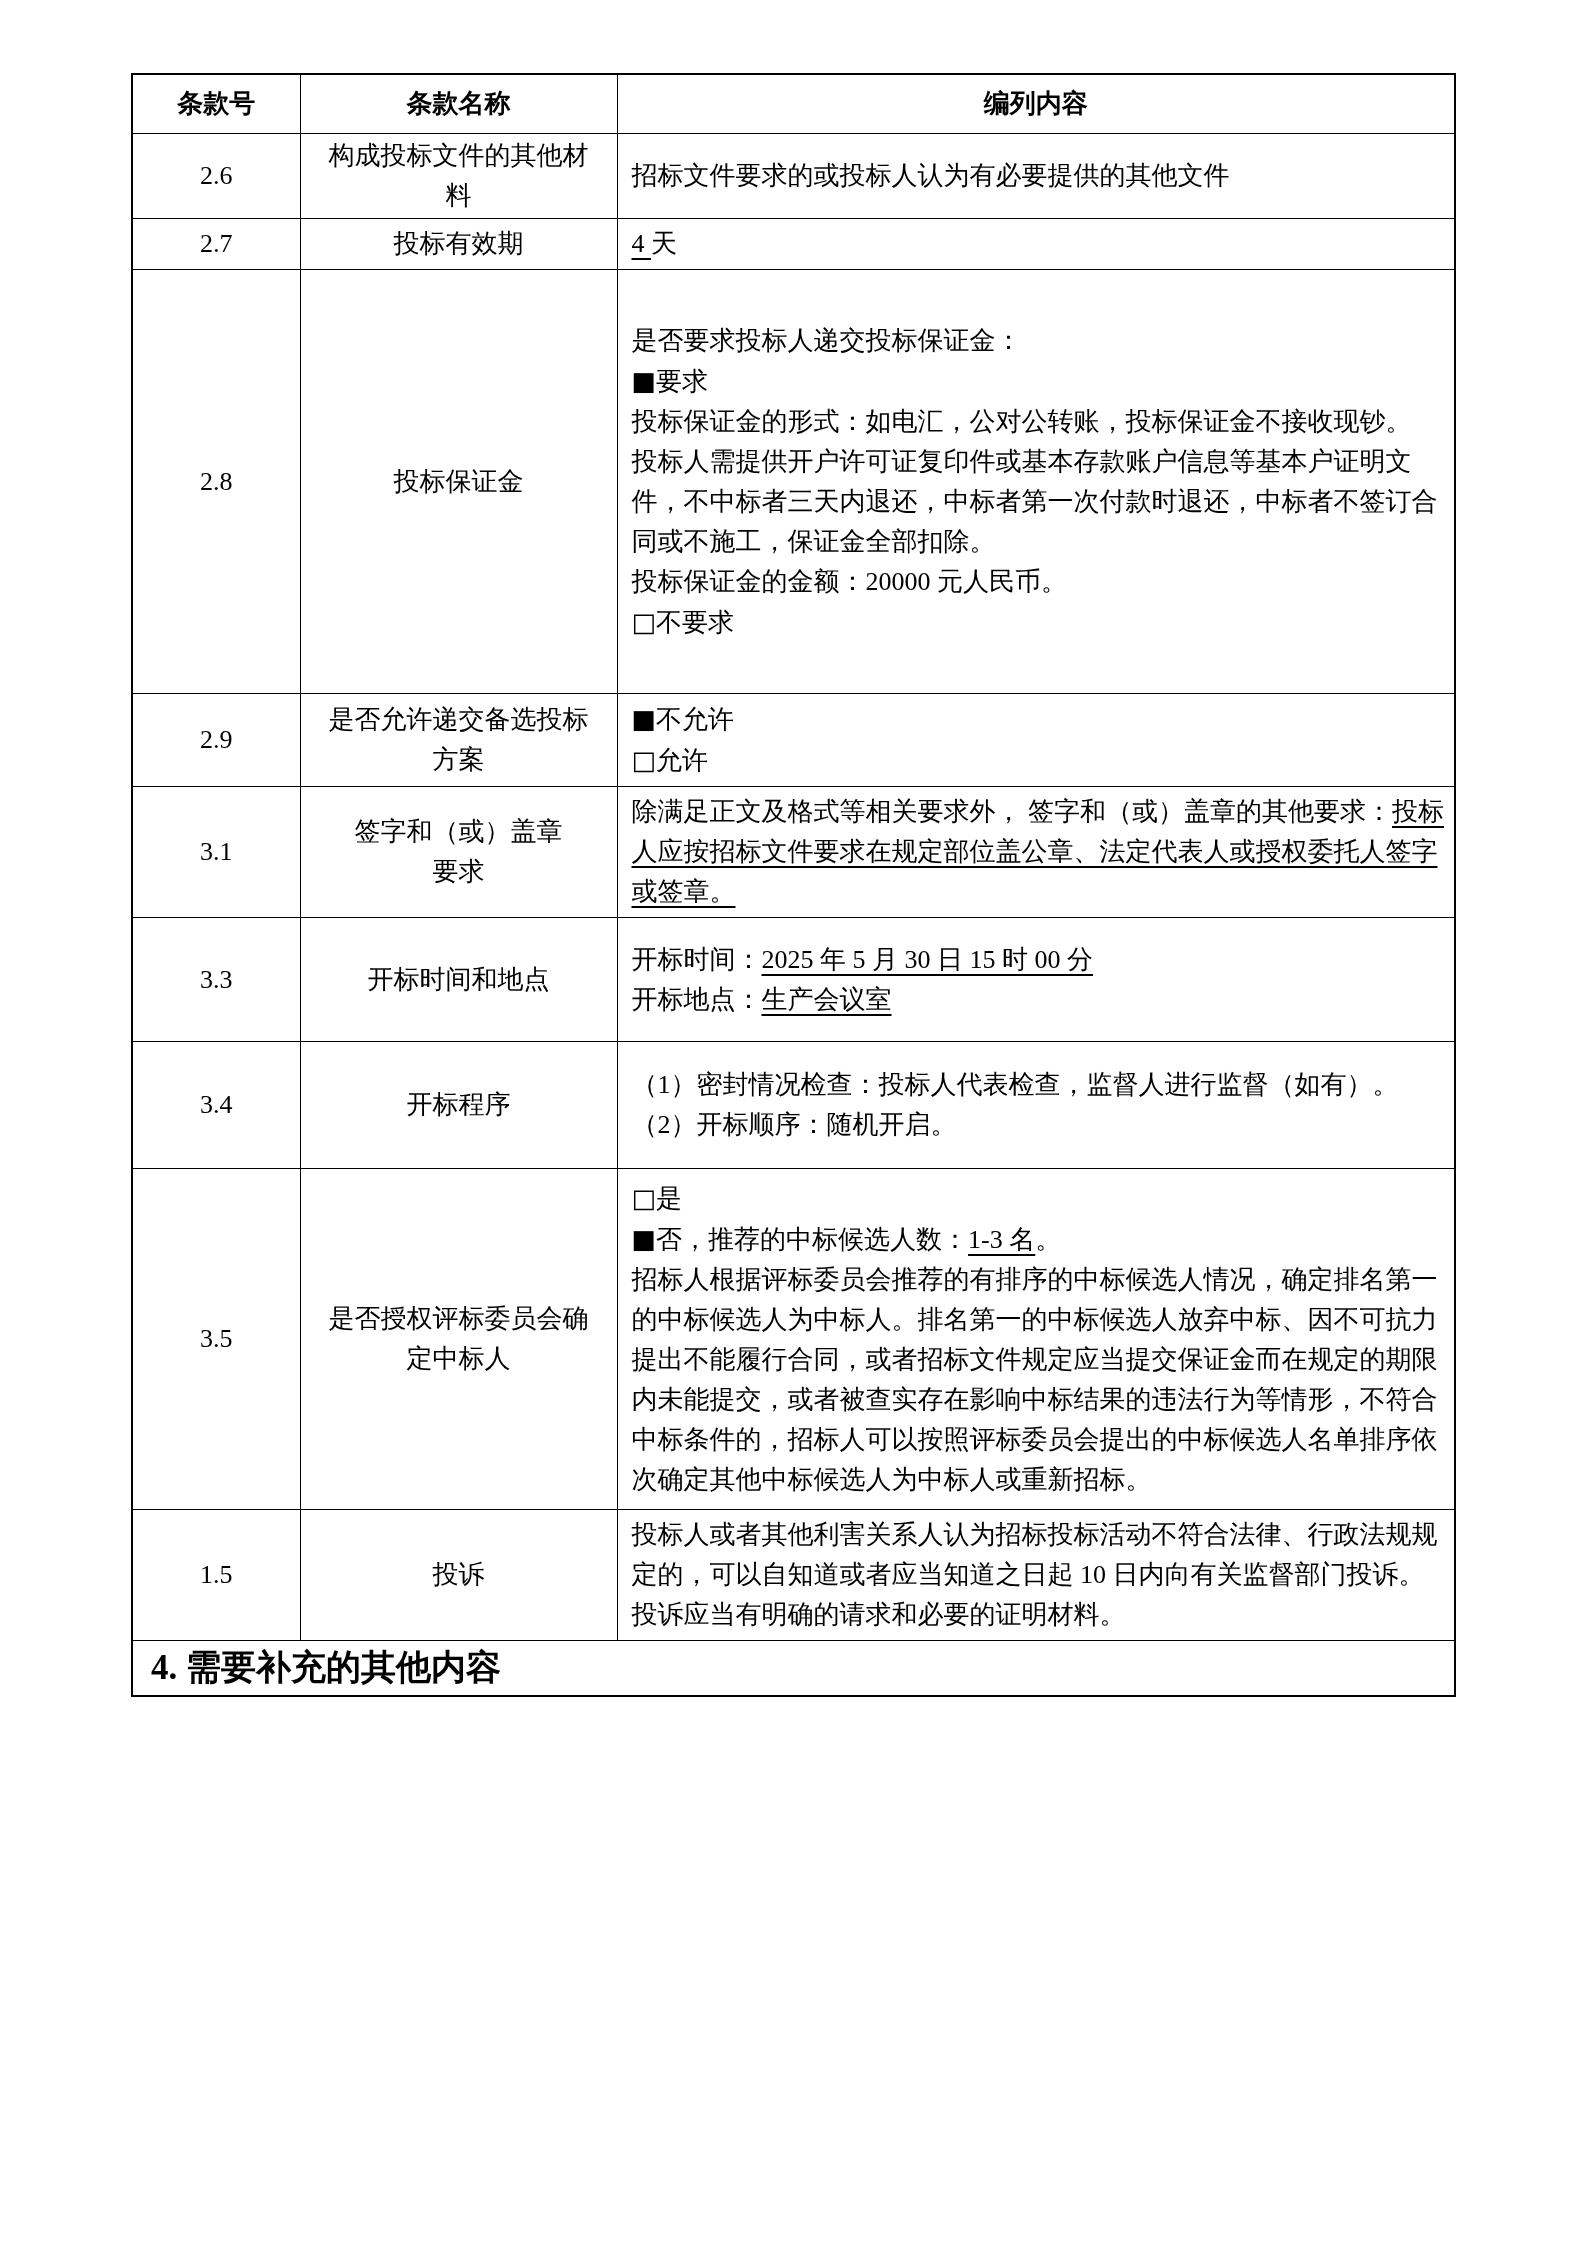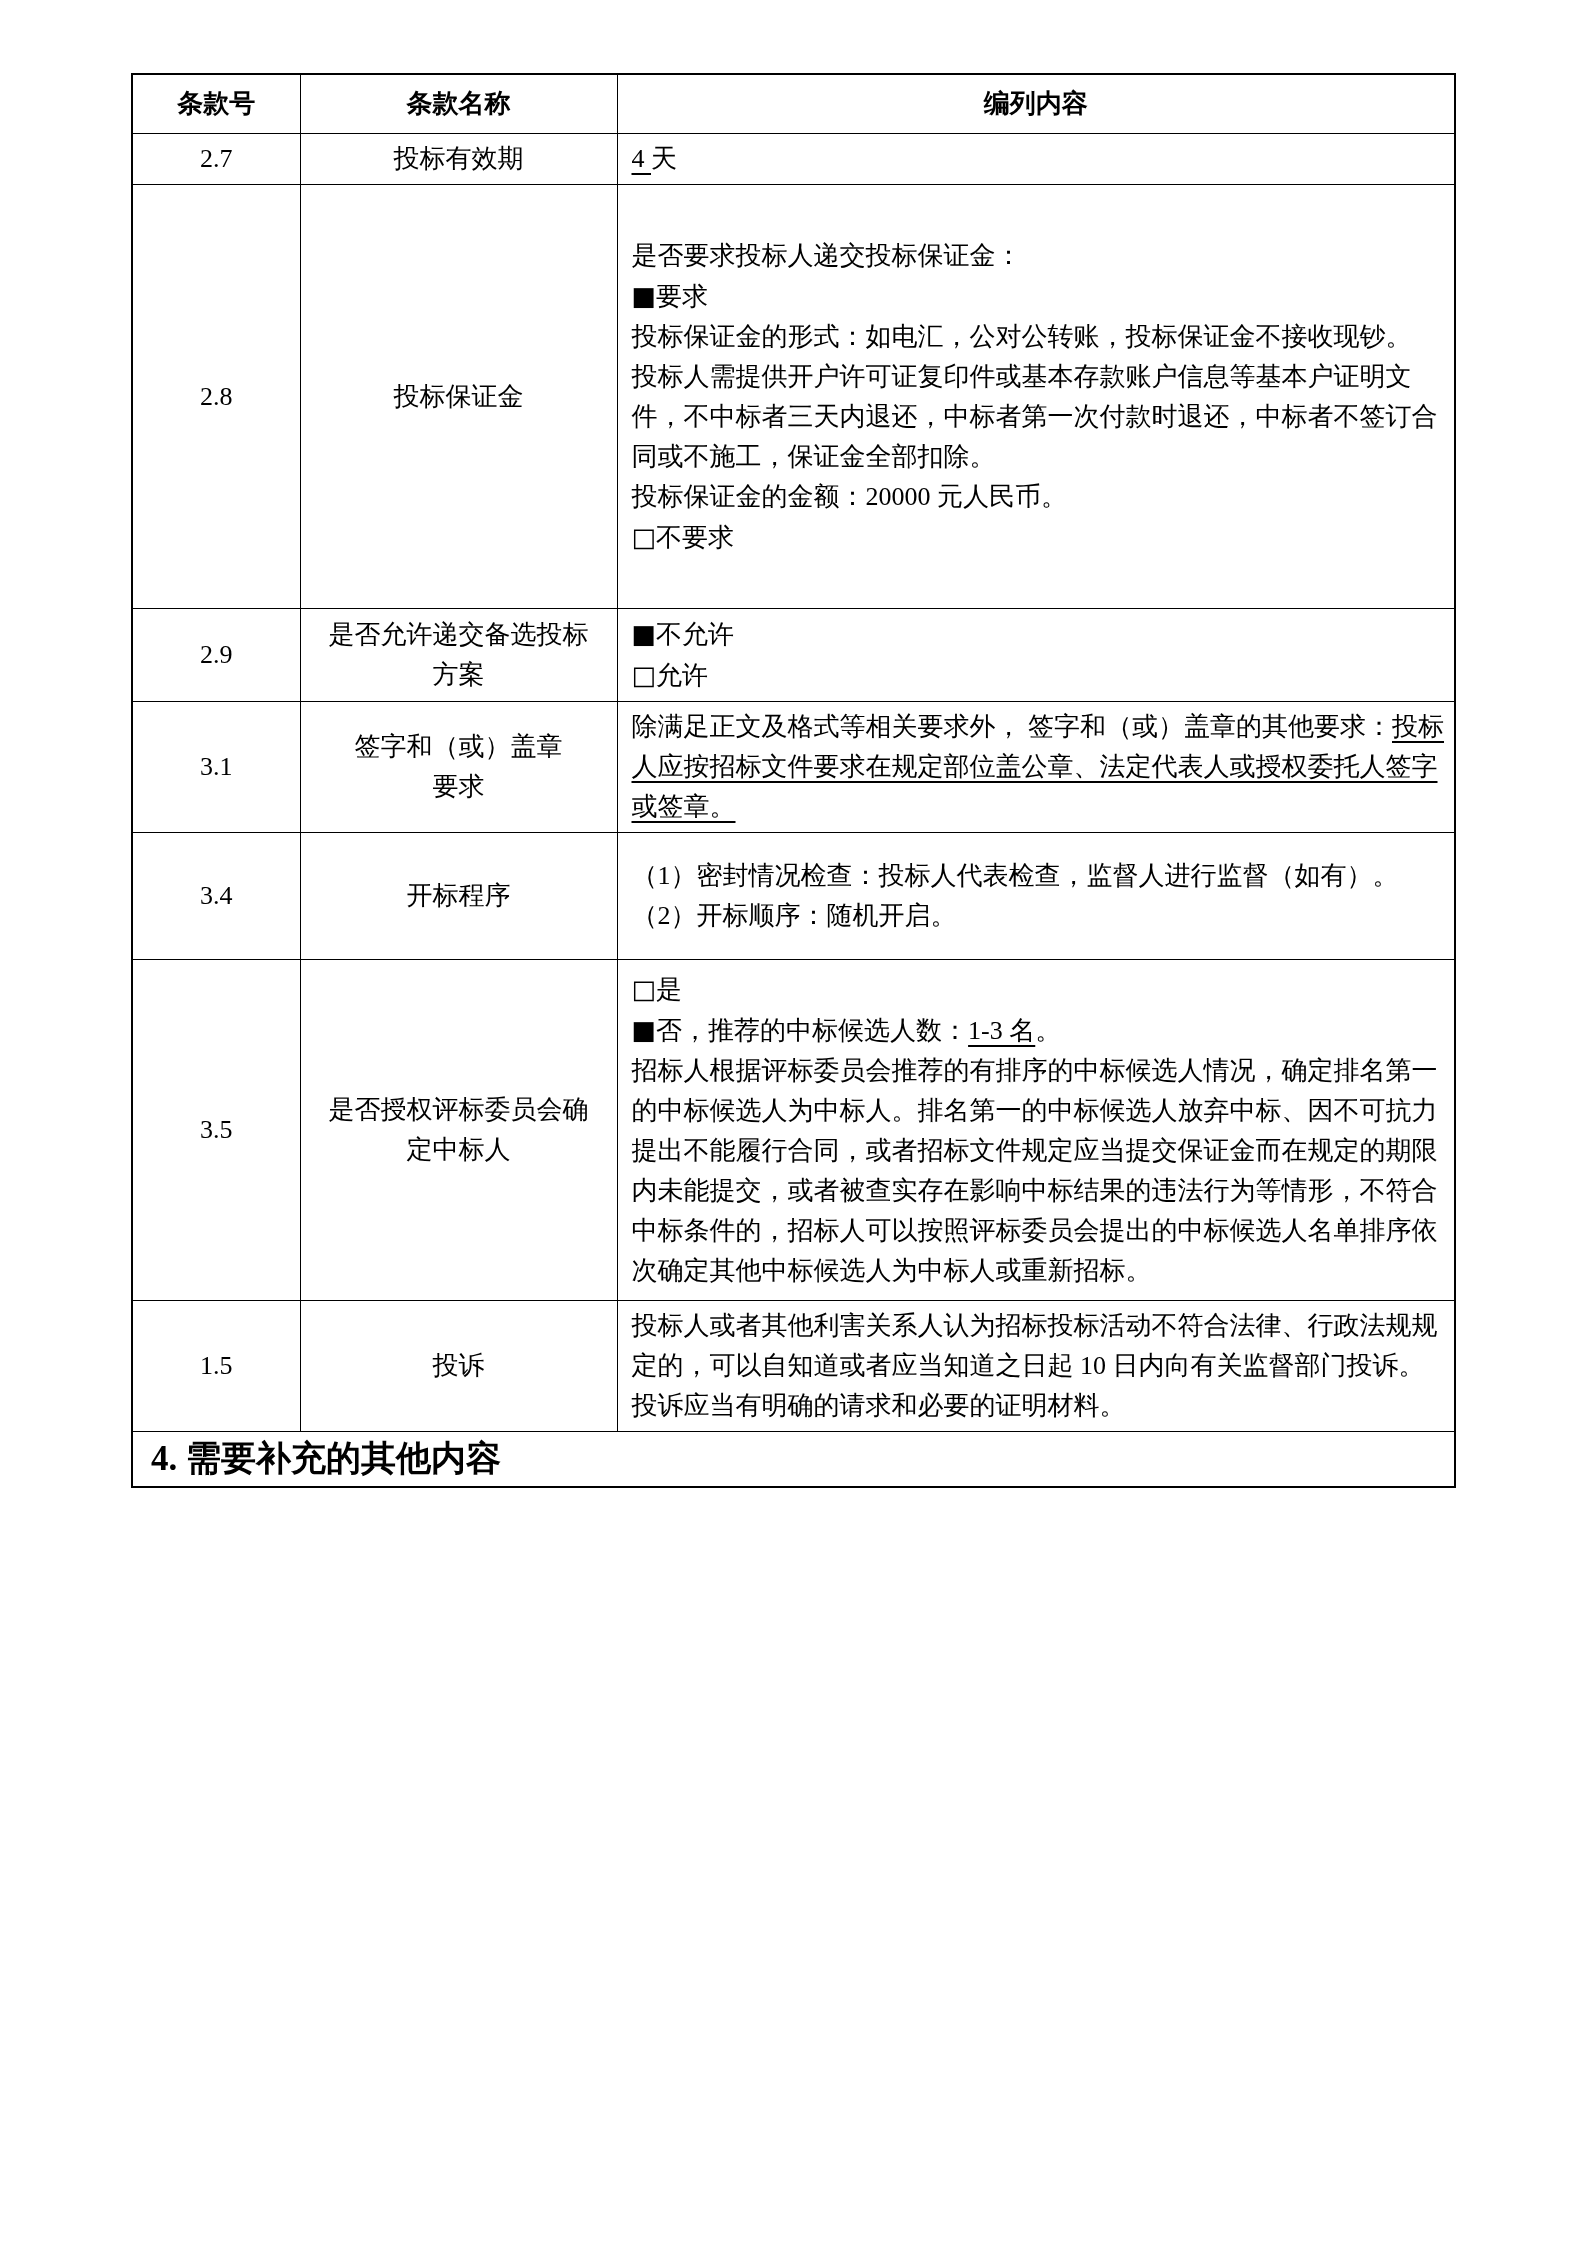--- a/index.html
+++ b/index.html
@@ -94,20 +94,28 @@
       <col class="col-content">
     </colgroup>
     <thead>
       <tr>
         <th class="hdr">条款号</th>
         <th class="hdr">条款名称</th>
         <th class="hdr">编列内容</th>
       </tr>
     </thead>
     <tbody>
+        <tr style="height: 85px;">
+          <td class="c-no">2.6</td>
+          <td class="c-name">构成投标文件的其他材
+料</td>
+          <td class="c-content">
+            <div class="para"><span>招标文件要求的或投标人认为有必要提供的其他文件</span></div>
+          </td>
+        </tr>
         <tr style="height: 50px; border-radius: 11px;">
           <td class="c-no">2.7</td>
           <td class="c-name">投标有效期</td>
           <td class="c-content">
             <div class="para"><span class="u">4 </span><span>天</span></div>
           </td>
         </tr>
         <tr style="height: 424px;">
           <td class="c-no">2.8</td>
           <td class="c-name">投标保证金</td>
@@ -128,20 +136,28 @@
             <div class="para"><span class="cb">■</span><span>不允许</span></div>
             <div class="para"><span class="cb">□</span><span>允许</span></div>
           </td>
         </tr>
         <tr style="height: 118px;">
           <td class="c-no">3.1</td>
           <td class="c-name">签字和（或）盖章
 要求</td>
           <td class="c-content">
             <div class="para"><span>除满足正文及格式等相关要求外， 签字和（或）盖章的其他要求：</span><span class="u">投标人应按招标文件要求在规定部位盖公章、法定代表人或授权委托人签字或签章。</span></div>
+          </td>
+        </tr>
+        <tr style="height: 124px;">
+          <td class="c-no">3.3</td>
+          <td class="c-name">开标时间和地点</td>
+          <td class="c-content">
+            <div class="para"><span>开标时间：</span><span class="u">2025 年 5 月 30 日 15 时 00 分</span></div>
+            <div class="para"><span>开标地点：</span><span class="u">生产会议室</span></div>
           </td>
         </tr>
         <tr style="height: 127px;">
           <td class="c-no">3.4</td>
           <td class="c-name">开标程序</td>
           <td class="c-content">
             <div class="para"><span>（1）密封情况检查：投标人代表检查，监督人进行监督（如有）。</span></div>
             <div class="para"><span>（2）开标顺序：随机开启。</span></div>
           </td>
         </tr>

